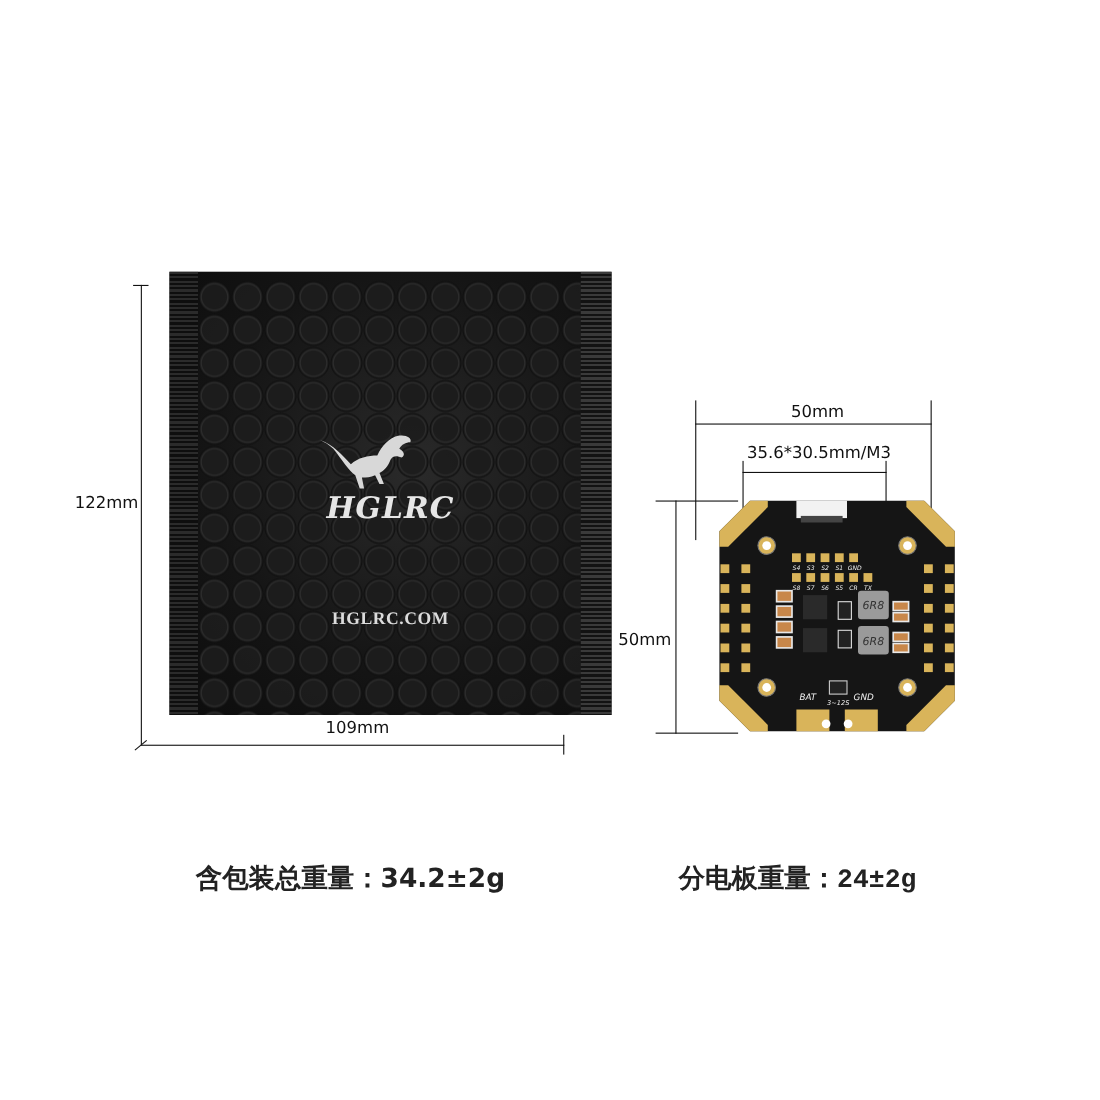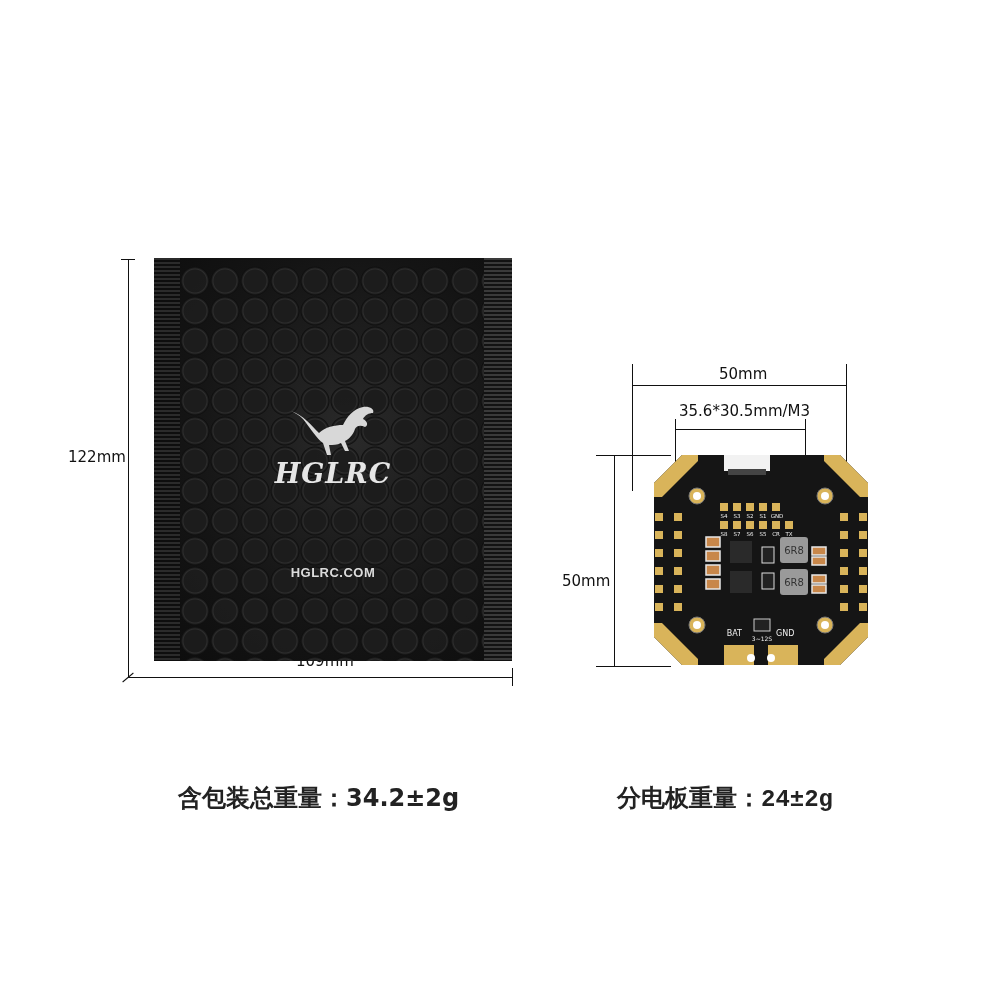--- a/index.html
+++ b/index.html
@@ -3,44 +3,44 @@
 <meta charset="utf-8">
 <style>
   html, body { margin: 0; padding: 0; background: #ffffff; }
   body { width: 1000px; height: 1000px; position: relative; overflow: hidden;
          font-family: "DejaVu Sans", "Liberation Sans", sans-serif; color: #1a1a1a; }
   .abs { position: absolute; }
   .line { position: absolute; background: #111; }
   .dim-label { position: absolute; font-size: 15px; color: #111; white-space: nowrap; }
 
   
-  .mailer { left: 154px; top: 258px; width: 358px; height: 403px;
+  .mailer { left: 154px; top: 247px; width: 402px; height: 403px;
             background: radial-gradient(ellipse at 55% 45%, #2a2a2a 0%, #141414 60%, #0c0c0c 100%);
             overflow: hidden; }
   .mailer .edge { position: absolute; top: 0; bottom: 0; width: 26px;
                   background: repeating-linear-gradient(180deg, #2b2b2b 0 2px, #0e0e0e 2px 4px); }
   .mailer .edge.left { left: 0; }
   .mailer .edge.right { right: 0; width: 28px;
                   background: repeating-linear-gradient(180deg, #3a3a3a 0 2px, #121212 2px 4px); }
   .bubbles { position: absolute; left: 26px; right: 28px; top: 8px; bottom: 0;
              background-image: radial-gradient(circle at 50% 50%, #1c1c1c 0 11px, #2e2e2e 12px, #0f0f0f 14px, transparent 15px);
              background-size: 30px 30px; opacity: .95; }
   .dino { position: absolute; left: 135px; top: 145px; width: 90px; height: 55px; }
   .logo-script { position: absolute; left: 0; right: 0; top: 200px; text-align: center;
                  font-family: "DejaVu Serif", serif; font-style: italic; font-weight: bold;
                  font-size: 27px; color: #e6e6e6; letter-spacing: 1px; }
   .logo-url { position: absolute; left: 0; right: 0; top: 307px; text-align: center;
-              font-family: Liberation Sans, sans-serif; font-weight: bold; font-size: 13px;
+              font-family: Liberation Serif, serif; font-weight: bold; font-size: 16px;
               color: #dcdcdc; letter-spacing: 0.5px; }
 
   
   .caption { position: absolute; font-size: 24px; font-weight: bold; color: #222; white-space: nowrap; margin-top: 44px; }
 
   
-  .pcb { left: 632px; top: 455px; width: 258px; height: 210px; }
+  .pcb { left: 632px; top: 455px; width: 258px; height: 210px; font-style: italic; }
   .pcb svg { width: 100%; height: 100%; display: block; }
 </style>
 </head>
 <body>
 
 <div>
 
   <div class="line" style="left:128px; top:259px; width:1px; height:418px;"></div>
   <div class="line" style="left:121px; top:259px; width:14px; height:1px;"></div>
   <div class="dim-label" style="left:68px; top:448px;">122mm</div>

